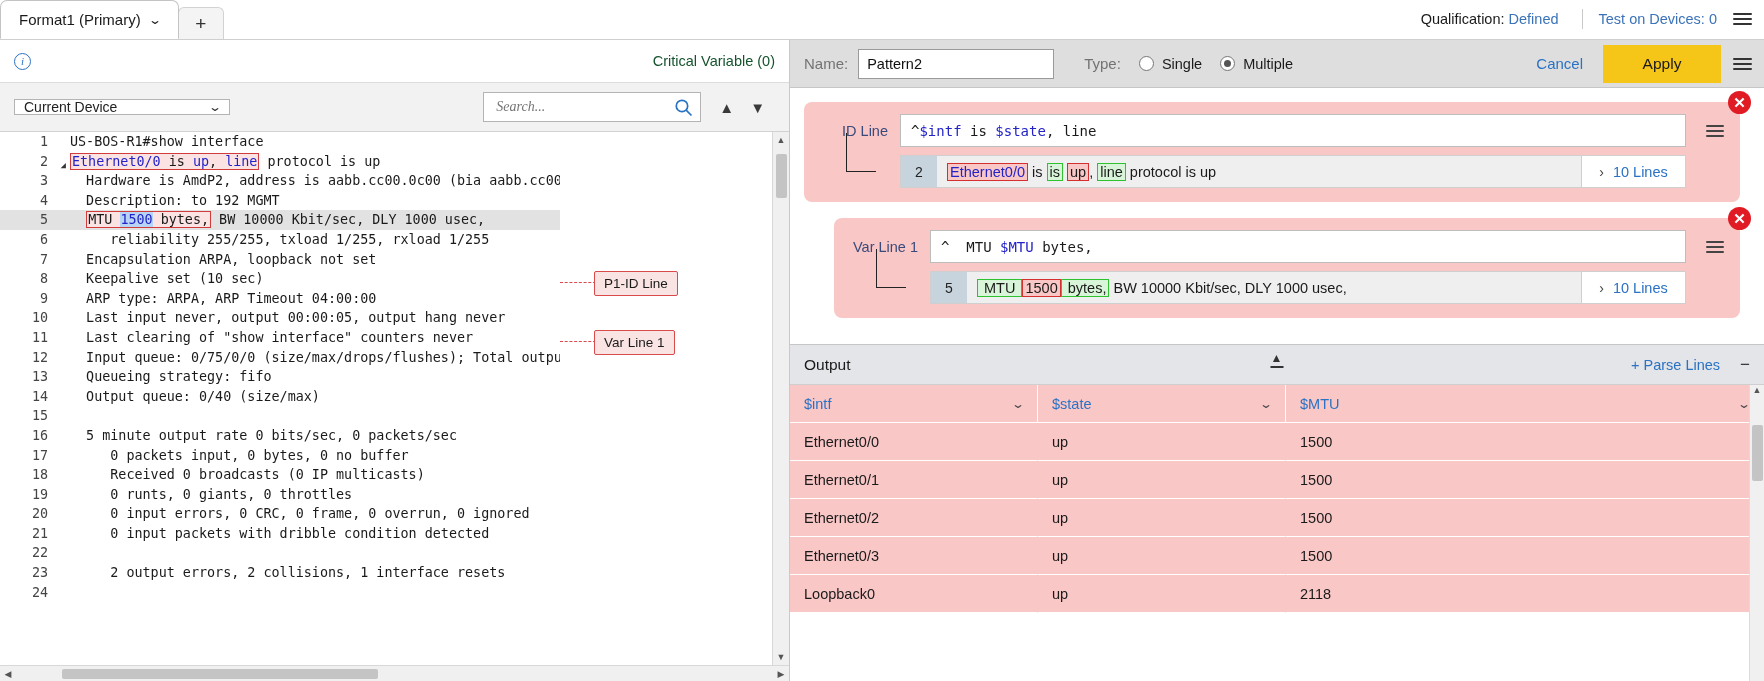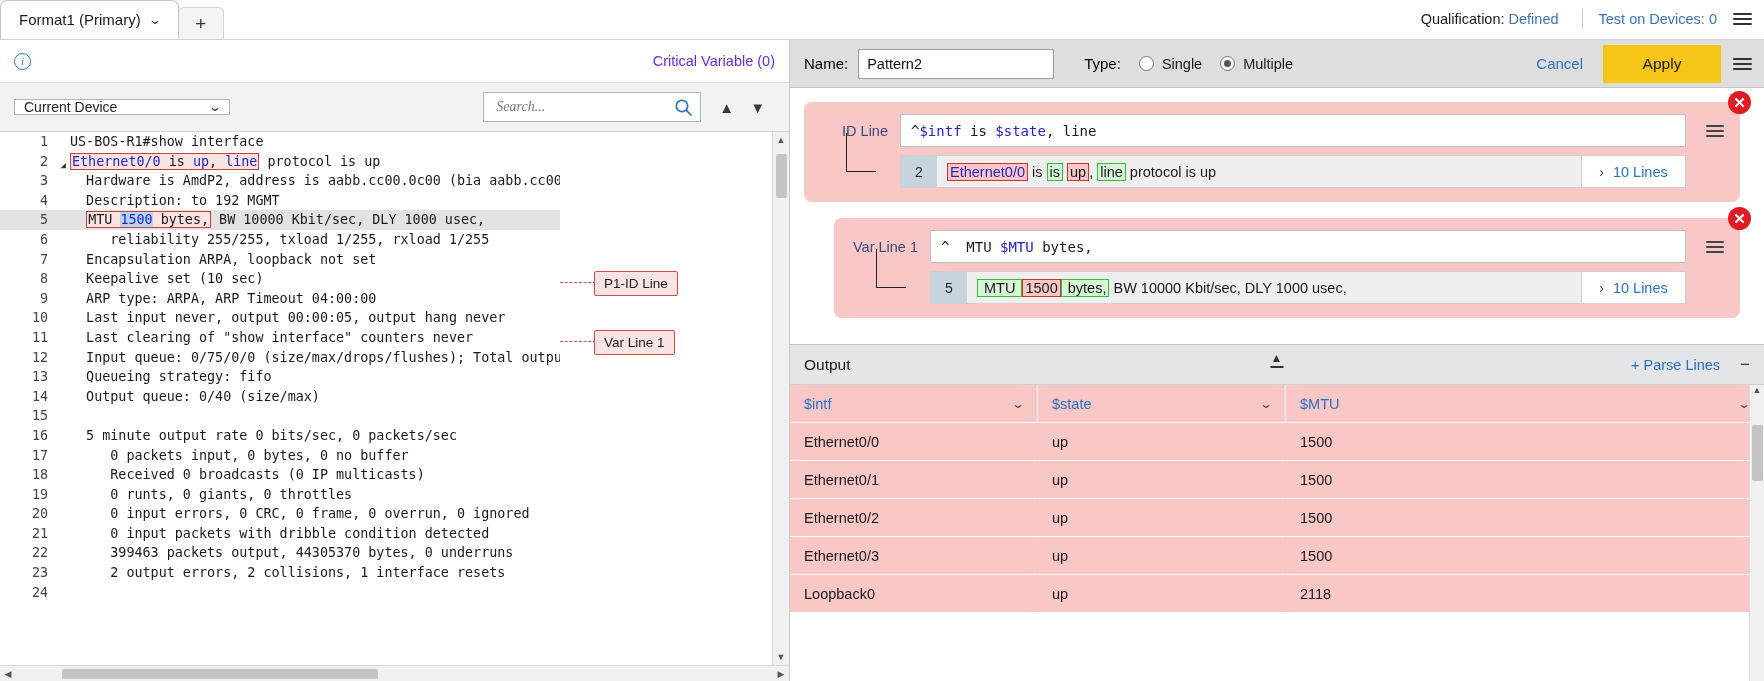--- a/index.html
+++ b/index.html
@@ -74,21 +74,21 @@
     display: flex; align-items: center;
     padding: 0 14px;
     background: #fff;
   }
   .info-icon {
     width: 17px; height: 17px; border-radius: 50%;
     border: 1.5px solid #2a72c4; color: #2a72c4;
     font-size: 11px; line-height: 14px; text-align: center;
     font-family: "Liberation Serif", serif; font-style: italic;
   }
-  .critvar { margin-left: auto; color: #6d28d9; font-size: 14.5px; }
+  .critvar { margin-left: auto; color: #14532d; font-size: 14.5px; }
 
   .toolbar {
     height: 50px; min-height: 50px;
     display: flex; align-items: center;
     padding: 0 14px;
     background: #f2f2f2;
     border-top: 1px solid #dcdcdc;
     border-bottom: 1px solid #d2d2d2;
   }
   .devsel {
@@ -166,21 +166,21 @@
 
   
   .right { flex: 1; display: flex; flex-direction: column; min-width: 0; background: #fff; }
   .rhead {
     height: 48px; min-height: 48px;
     display: flex; align-items: center;
     background: #dedede;
     padding: 0 0 0 14px;
     border-bottom: 1px solid #c6c6c6;
   }
-  .rhead .lbl { font-size: 15px; color: #000000; margin-right: 10px; }
+  .rhead .lbl { font-size: 15px; color: #737373; margin-right: 10px; }
   .nameinput {
     width: 196px; height: 30px;
     background: #fff; border: 1px solid #9a9a9a;
     padding: 0 8px; font-size: 14.5px; color: #111;
     display: flex; align-items: center;
   }
   .typegrp { display: flex; align-items: center; gap: 8px; margin-left: 30px; }
   .radio { width: 15px; height: 15px; border-radius: 50%; border: 1.6px solid #777; background: #fff; position: relative; }
   .radio.on::after {
     content: ""; position: absolute; inset: 3px; border-radius: 50%; background: #555;
@@ -367,21 +367,21 @@
               <div class="coderow"><div class="gutter">12</div><div class="codetext">  Input queue: 0/75/0/0 (size/max/drops/flushes); Total output</div></div>
               <div class="coderow"><div class="gutter">13</div><div class="codetext">  Queueing strategy: fifo</div></div>
               <div class="coderow"><div class="gutter">14</div><div class="codetext">  Output queue: 0/40 (size/max)</div></div>
               <div class="coderow"><div class="gutter">15</div></div>
               <div class="coderow"><div class="gutter">16</div><div class="codetext">  5 minute output rate 0 bits/sec, 0 packets/sec</div></div>
               <div class="coderow"><div class="gutter">17</div><div class="codetext">     0 packets input, 0 bytes, 0 no buffer</div></div>
               <div class="coderow"><div class="gutter">18</div><div class="codetext">     Received 0 broadcasts (0 IP multicasts)</div></div>
               <div class="coderow"><div class="gutter">19</div><div class="codetext">     0 runts, 0 giants, 0 throttles</div></div>
               <div class="coderow"><div class="gutter">20</div><div class="codetext">     0 input errors, 0 CRC, 0 frame, 0 overrun, 0 ignored</div></div>
               <div class="coderow"><div class="gutter">21</div><div class="codetext">     0 input packets with dribble condition detected</div></div>
-              <div class="coderow"><div class="gutter">22</div><div class="codetext">     399463 packets output, 44305370 bytes, 0 underruns</div></div>
+              <div class="coderow"><div class="gutter">22</div></div>
               <div class="coderow"><div class="gutter">23</div><div class="codetext">     2 output errors, 2 collisions, 1 interface resets</div></div>
               <div class="coderow"><div class="gutter">24</div><div class="codetext"></div></div>
             </div>
         </div>
 
         <div class="annots">
           <div class="leader" style="left:0px; top:150px; width:36px;"></div>
           <div class="annot" style="top:139px;">P1-ID Line</div>
           <div class="leader" style="left:0px; top:209px; width:36px;"></div>
           <div class="annot" style="top:198px;">Var Line 1</div>

